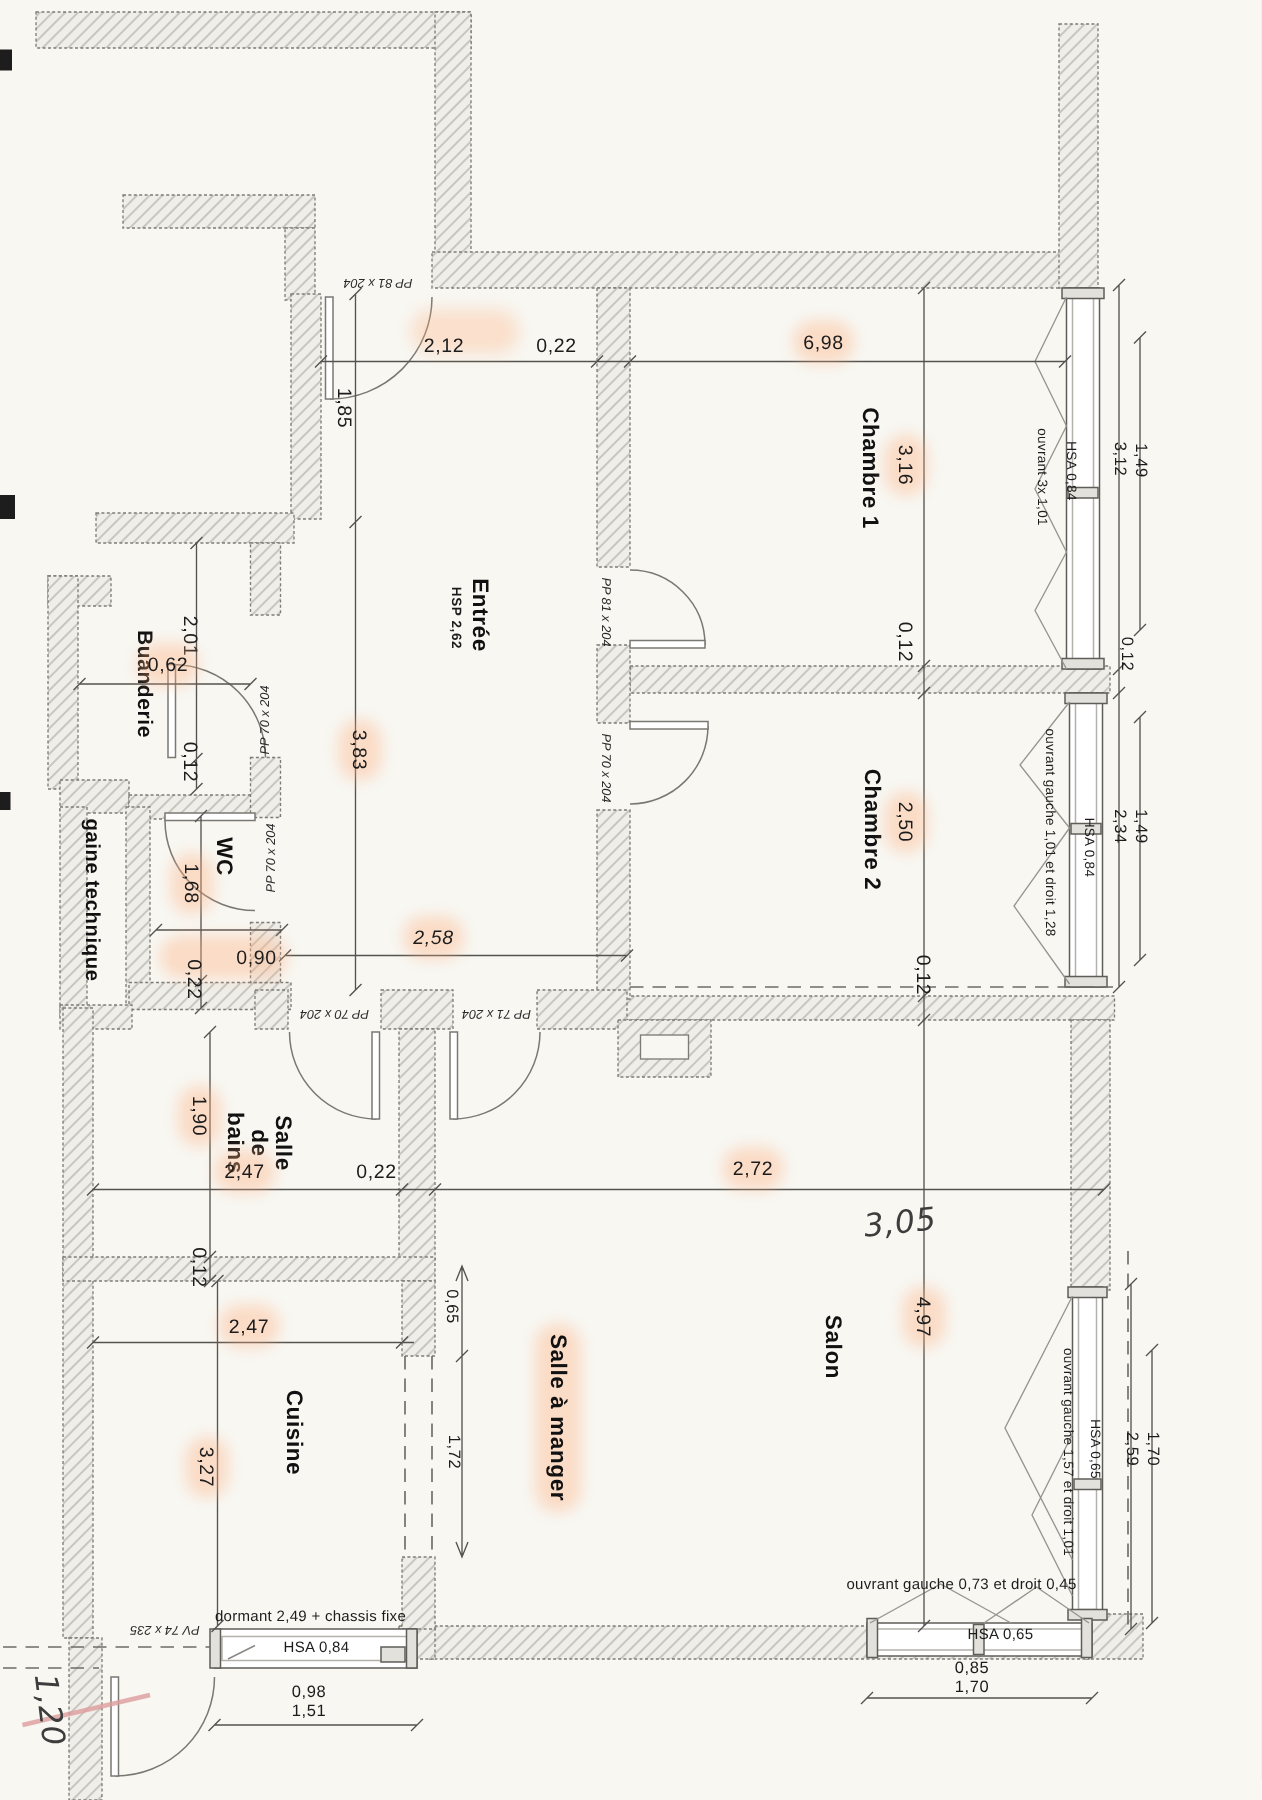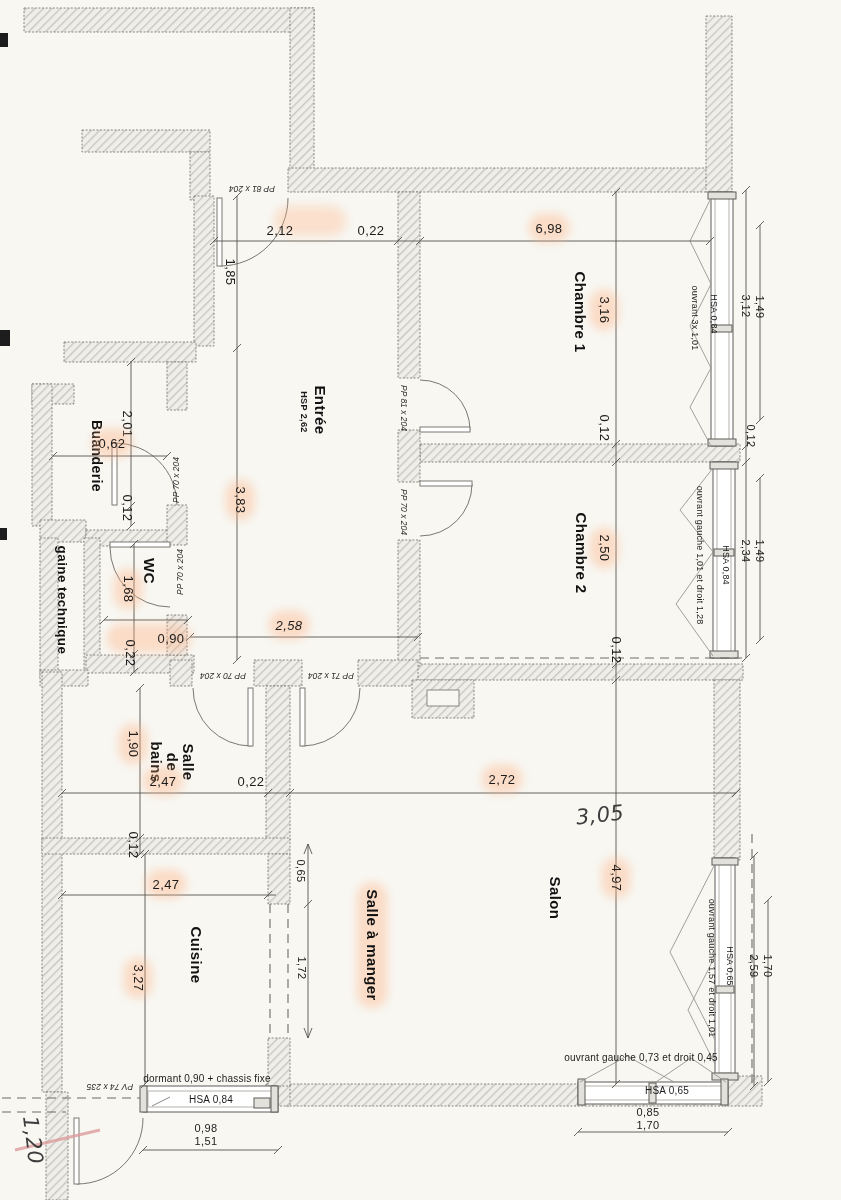--- a/index.html
+++ b/index.html
@@ -187,21 +187,21 @@
 <div class="lb room rot" style="left:580px;top:312px;">Chambre 1</div>
 <div class="lb room rot" style="left:581px;top:553px;">Chambre 2</div>
 <div class="lb room rot" style="left:555px;top:898px;">Salon</div>
 <div class="lb room rot hl" style="left:372px;top:945px;">Salle à manger</div>
 <div class="lb room rot" style="left:196px;top:955px;">Cuisine</div>
 <div class="lb room rot wrap" style="left:172px;top:762px;width:48px;">Salle de bains</div>
 <div class="lb room rot" style="left:149px;top:571px;">WC</div>
 <div class="lb room rot" style="left:97px;top:456px;font-size:14px;">Buanderie</div>
 <div class="lb room rot" style="left:62px;top:600px;font-size:13.5px;">gaine technique</div>
 
-<div class="lb" style="left:280px;top:230px;">2,12</div>
+<div class="lb" style="left:296px;top:230px;">2,12</div>
 <div class="lb" style="left:371px;top:230px;">0,22</div>
 <div class="lb hl" style="left:549px;top:228px;">6,98</div>
 <div class="lb rot" style="left:230px;top:272px;">1,85</div>
 <div class="lb rot hl" style="left:240px;top:500px;">3,83</div>
 <div class="lb rot hl" style="left:604px;top:310px;">3,16</div>
 <div class="lb rot" style="left:604px;top:428px;">0,12</div>
 <div class="lb rot hl" style="left:604px;top:548px;">2,50</div>
 <div class="lb rot" style="left:616px;top:650px;">0,12</div>
 <div class="lb hl" style="left:289px;top:625px;font-style:italic;">2,58</div>
 <div class="lb rot" style="left:127px;top:424px;">2,01</div>
@@ -242,19 +242,19 @@
 <div class="lb rot180 tiny" style="left:110px;top:1087px;">PV 74 x 235</div>
 
 <div class="lb rot s9" style="left:695px;top:318px;">ouvrant 3x 1,01</div>
 <div class="lb rot s9" style="left:714px;top:314px;">HSA 0,84</div>
 <div class="lb rot s9" style="left:700px;top:555px;">ouvrant gauche 1,01 et droit 1,28</div>
 <div class="lb rot s9" style="left:726px;top:565px;">HSA 0,84</div>
 <div class="lb rot s9" style="left:712px;top:968px;">ouvrant gauche 1,57 et droit 1,01</div>
 <div class="lb rot s9" style="left:730px;top:966px;">HSA 0,65</div>
 <div class="lb s10" style="left:641px;top:1057px;">ouvrant gauche 0,73 et droit 0,45</div>
 <div class="lb s10" style="left:667px;top:1090px;">HSA 0,65</div>
-<div class="lb s10" style="left:207px;top:1078px;">dormant 0,90 + chassis fixe</div>
+<div class="lb s10" style="left:207px;top:1078px;">dormant 2,49 + chassis fixe</div>
 <div class="lb s10" style="left:211px;top:1099px;">HSA 0,84</div>
 
 <div class="lb hand tilt" style="left:600px;top:815px;">3,05</div>
 <div class="lb hand rot" style="left:33px;top:1140px;">1,20</div>
 
 </div>
 
 </body></html>

